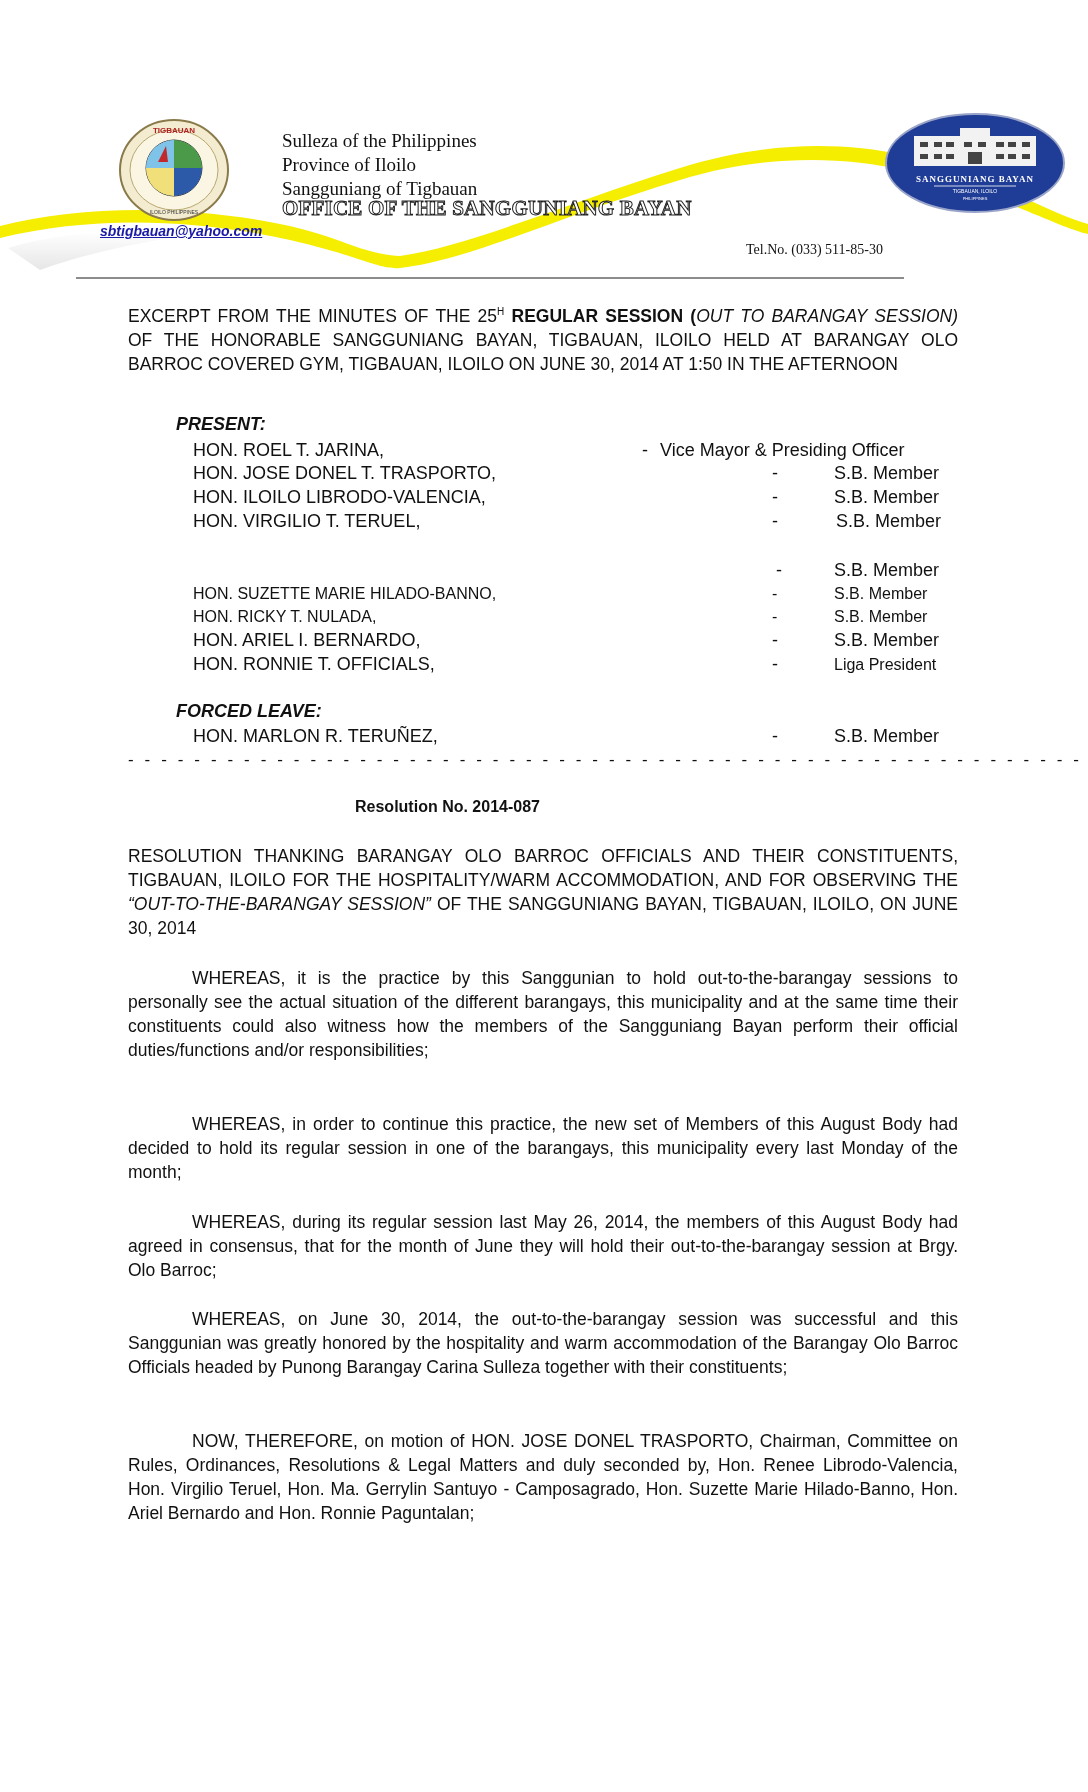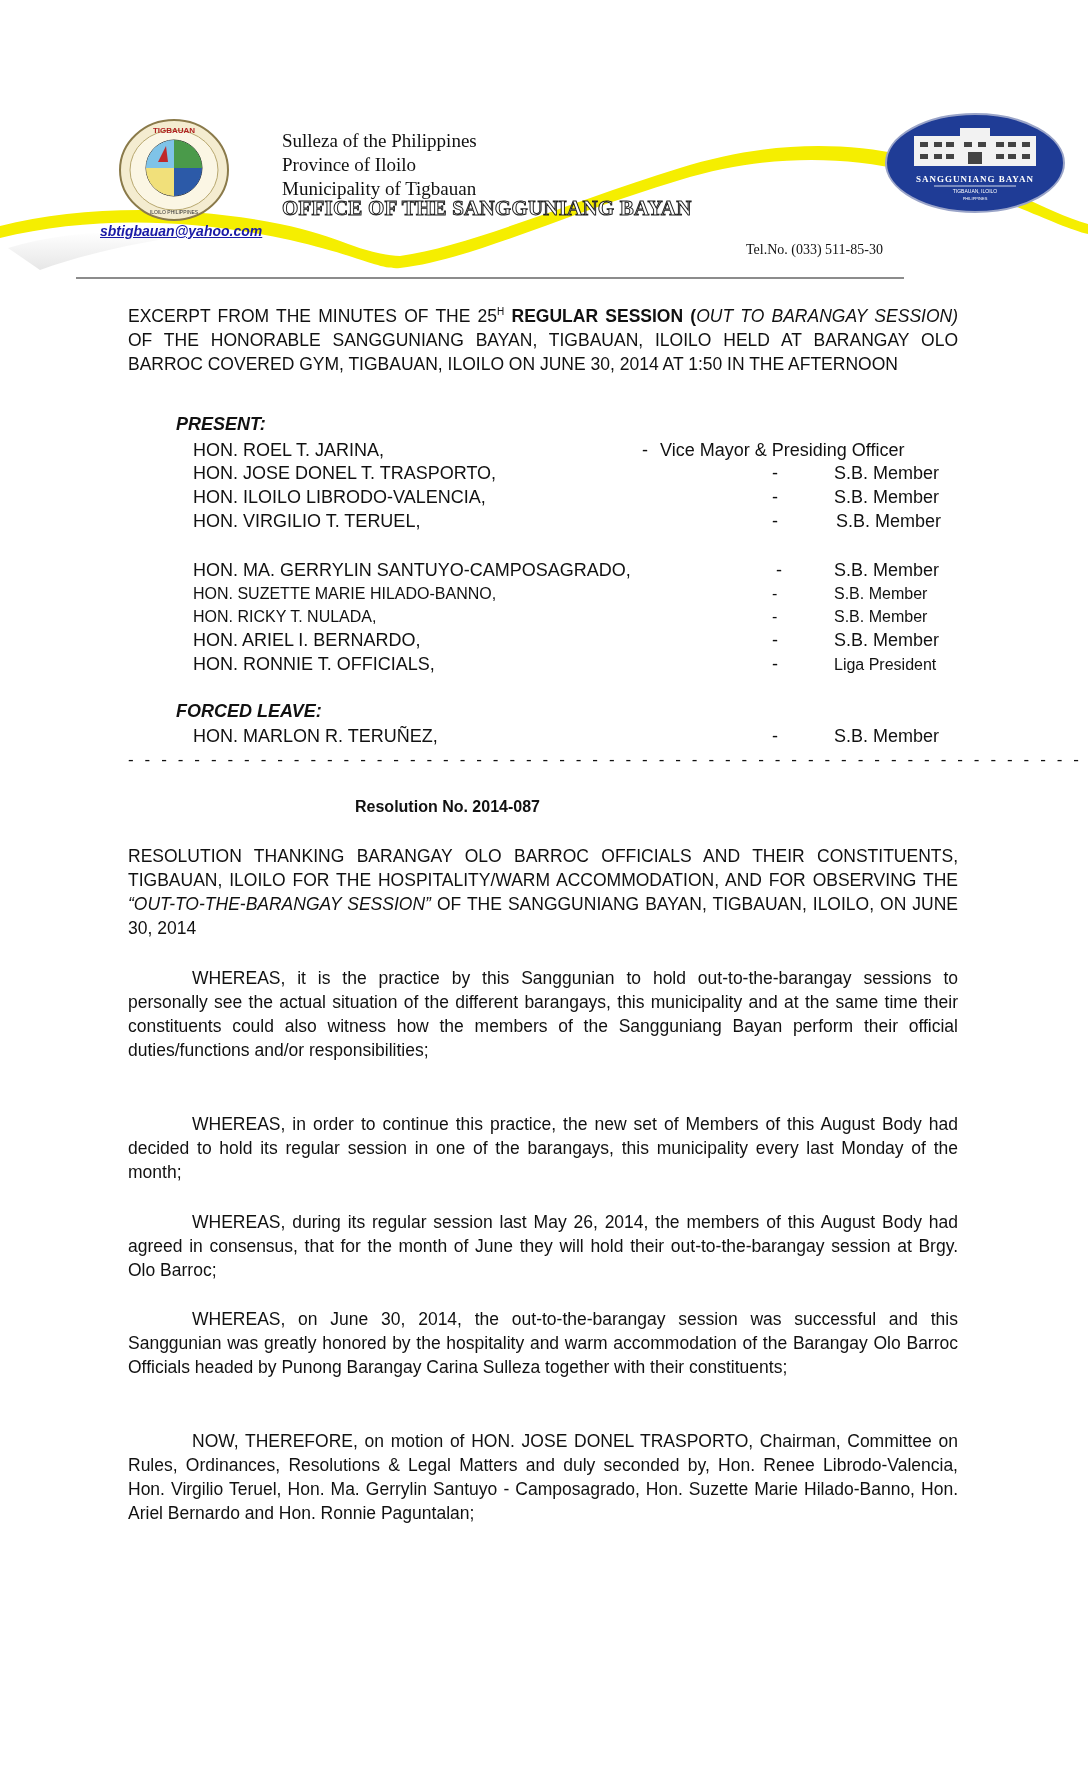--- a/index.html
+++ b/index.html
@@ -82,21 +82,21 @@
       <rect x="138" y="42" width="8" height="5"></rect>
   </g>
   <text x="91" y="70" text-anchor="middle" font-size="9" font-weight="bold" fill="#ffffff" font-family="Liberation Serif, serif" letter-spacing="1">SANGGUNIANG BAYAN</text>
   <line x1="50" y1="74" x2="132" y2="74" stroke="#ffffff" stroke-width="0.8"></line>
   <text x="91" y="81" text-anchor="middle" font-size="5" fill="#ffffff" font-family="Liberation Sans, sans-serif">TIGBAUAN, ILOILO</text>
   <text x="91" y="88" text-anchor="middle" font-size="4" fill="#ffffff" font-family="Liberation Sans, sans-serif">PHILIPPINES</text>
 </svg>
 
 <div class="abs hdr-line serif" style="top:129px;">Sulleza  of  the Philippines</div>
 <div class="abs hdr-line serif" style="top:153px;">Province of Iloilo</div>
-<div class="abs hdr-line serif" style="top:177px;">Municipality of Tigbauan</div>
+<div class="abs hdr-line serif" style="top:177px;">Sangguniang of Tigbauan</div>
 <div class="abs office-title serif">OFFICE OF THE SANGGUNIANG BAYAN</div>
 <a class="abs email">sbtigbauan@yahoo.com</a>
 <div class="abs tel serif">Tel.No. (033) 511-85-30</div>
 <div class="abs rule"></div>
 
 <div class="abs para" style="top:300px;"><span>EXCERPT FROM THE MINUTES OF THE 25</span><span class="sup">H</span><span class="b">  REGULAR SESSION (</span><span class="i">OUT TO BARANGAY SESSION)</span><span>  OF THE HONORABLE SANGGUNIANG  BAYAN, TIGBAUAN, ILOILO HELD AT BARANGAY OLO BARROC COVERED GYM, TIGBAUAN,  ILOILO ON JUNE 30, 2014 AT 1:50  IN THE AFTERNOON</span></div>
 
 <div class="abs sec-head" style="top:414px;">PRESENT:</div>
 
 <div class="member vm" style="top:440px;padding-left:19px;">
@@ -113,21 +113,20 @@
   <span class="nm">HON. ILOILO LIBRODO-VALENCIA,</span>
   <span class="dash">-</span>
   <span class="role">S.B. Member</span>
 </div>
 <div class="member" style="top:511px;">
   <span class="nm">HON. VIRGILIO T. TERUEL,</span>
   <span class="dash">-</span>
   <span class="role" style="left:836px;">S.B. Member</span>
 </div>
 <div class="member" style="top:560px;">
-  <span class="nm">HON. MA. GERRYLIN SANTUYO-CAMPOSAGRADO,</span>
   <span class="dash" style="left:776px;">-</span>
   <span class="role">S.B. Member</span>
 </div>
 <div class="member small" style="top:585px;">
   <span class="nm">HON. SUZETTE MARIE HILADO-BANNO,</span>
   <span class="dash">-</span>
   <span class="role">S.B. Member</span>
 </div>
 <div class="member small" style="top:608px;padding-left:8px;">
   <span class="nm">HON. RICKY T. NULADA,</span>

